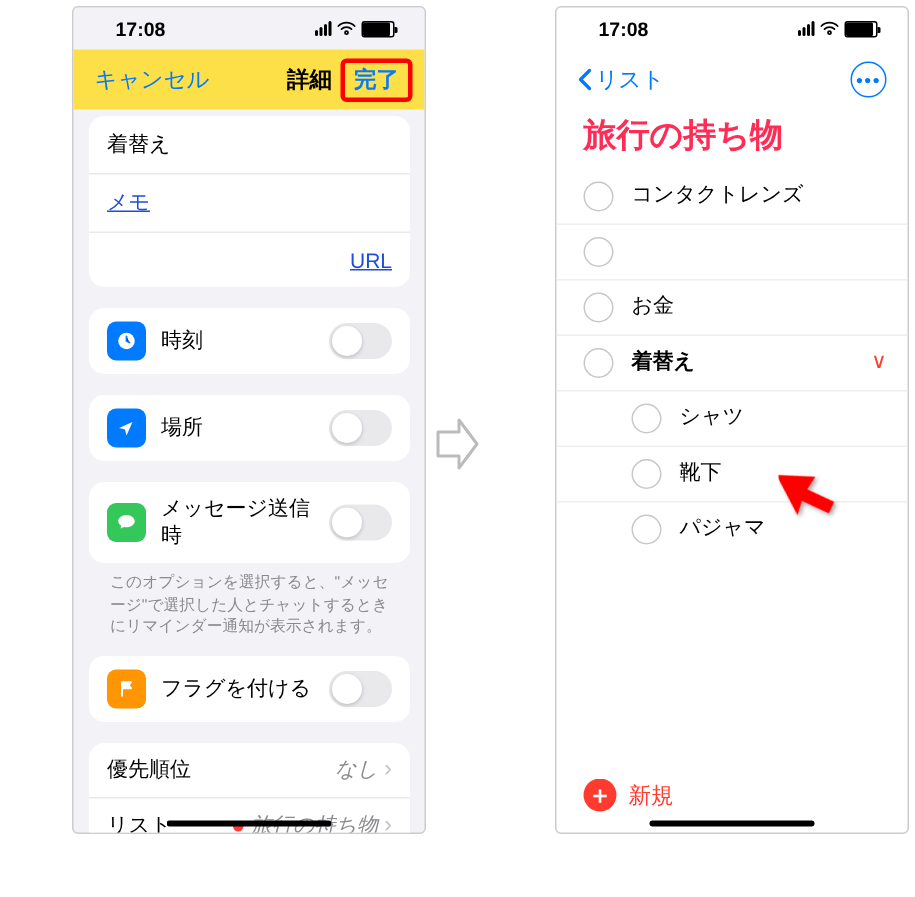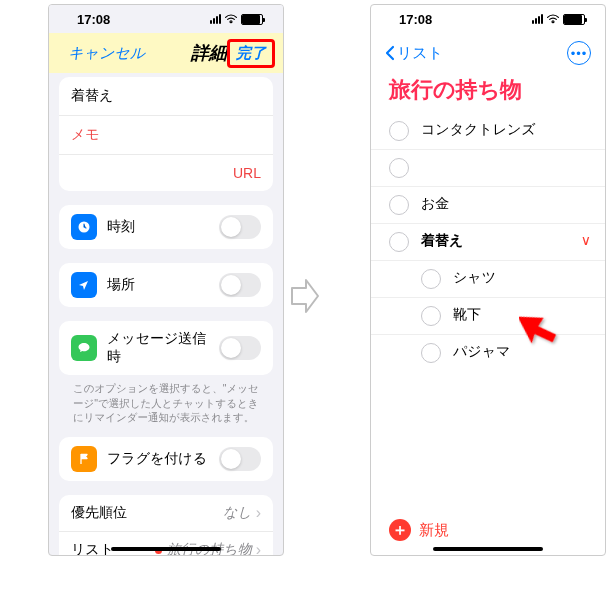--- a/index.html
+++ b/index.html
@@ -11,30 +11,30 @@
 .status-icons { display: flex; align-items: center; gap: 3px; }
 .signal { display: flex; align-items: flex-end; gap: 1px; }
 .signal span { width: 2px; background: #000; border-radius: 1px; }
 .signal span:nth-child(1){height:4px}.signal span:nth-child(2){height:6px}.signal span:nth-child(3){height:8px}.signal span:nth-child(4){height:10px}
 .wifi { width: 14px; height: 10px; }
 .battery { width: 22px; height: 11px; border: 1px solid #000; border-radius: 2px; position: relative; }
 .battery::after { content:''; position:absolute; right:-3px; top:3px; width:2px; height:4px; background:#000; border-radius:0 1px 1px 0; }
 .battery-fill { width: 90%; height: 100%; background: #000; border-radius: 1px; }
 
 
-.nav-bar { height: 40px; display: flex; align-items: center; justify-content: flex-end; padding: 0 8px; background: #fef9c3; font-style: italic; }
+.nav-bar { height: 40px; display: flex; align-items: center; justify-content: space-between; padding: 0 8px; background: #fde047; }
 .nav-cancel { color: #007aff; font-size: 15px; padding: 4px 6px; }
-.nav-title { font-size: 18px; font-weight: 600; padding-left: 40px; }
+.nav-title { font-size: 15px; font-weight: 600; padding-left: 40px; }
 .nav-done-wrap { border: 3px solid #ff0000; border-radius: 4px; padding: 2px 6px; }
 .nav-done { color: #007aff; font-size: 15px; font-weight: 600; }
 .content-l { flex: 1; overflow-y: auto; padding: 4px 10px 0; }
 .card { background: #fff; border-radius: 10px; margin-bottom: 14px; overflow: hidden; }
 .field { padding: 10px 12px; font-size: 14px; border-bottom: 1px solid #eaeaea; }
 .field:last-child { border-bottom: none; text-align: right; }
-.field.ph { color: #ef4444; }
+.field.ph { color: #1d4ed8; text-decoration: underline; }
 .row { display: flex; align-items: center; padding: 9px 12px; border-bottom: 1px solid #eaeaea; font-size: 14px; }
 .row:last-child { border-bottom: none; }
 .row-icon { width: 26px; height: 26px; border-radius: 6px; margin-right: 10px; display: flex; align-items: center; justify-content: center; flex-shrink: 0; }
 .row-label { flex: 1; }
 .toggle { width: 42px; height: 24px; background: #e9e9eb; border-radius: 12px; position: relative; }
 .toggle::after { content:''; position:absolute; left:2px; top:2px; width:20px; height:20px; background:#fff; border-radius:50%; box-shadow:0 1px 3px rgba(0,0,0,0.2); }
 .hint { color: #8a8a8e; font-size: 10.5px; padding: 6px 14px 12px; line-height: 1.4; }
 .row-val { color: #8a8a8e; font-size: 14px; margin-right: 4px; font-style: italic; }
 .chev { color: #c4c4c8; font-size: 16px; }
 .dot-red { width: 7px; height: 7px; background: #ff3b30; border-radius: 50%; margin-right: 5px; }

